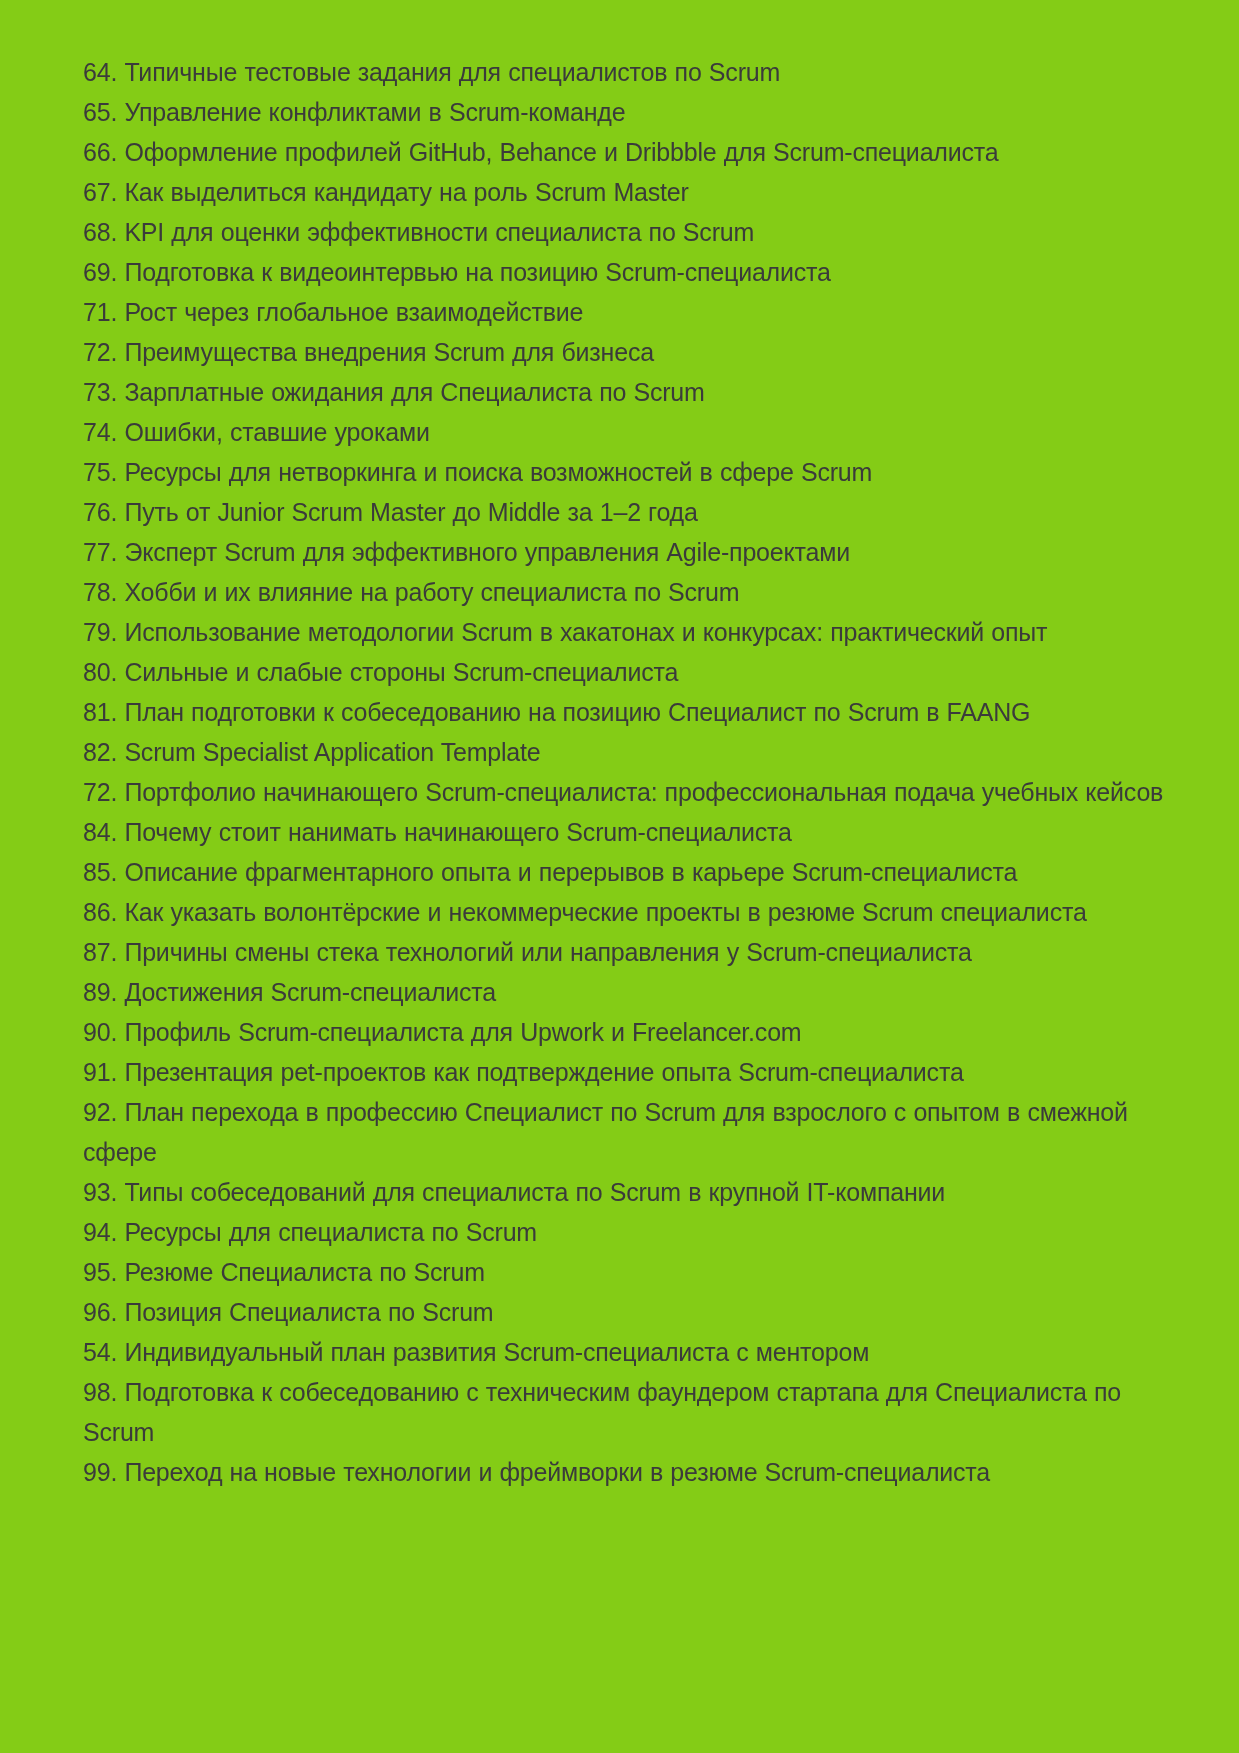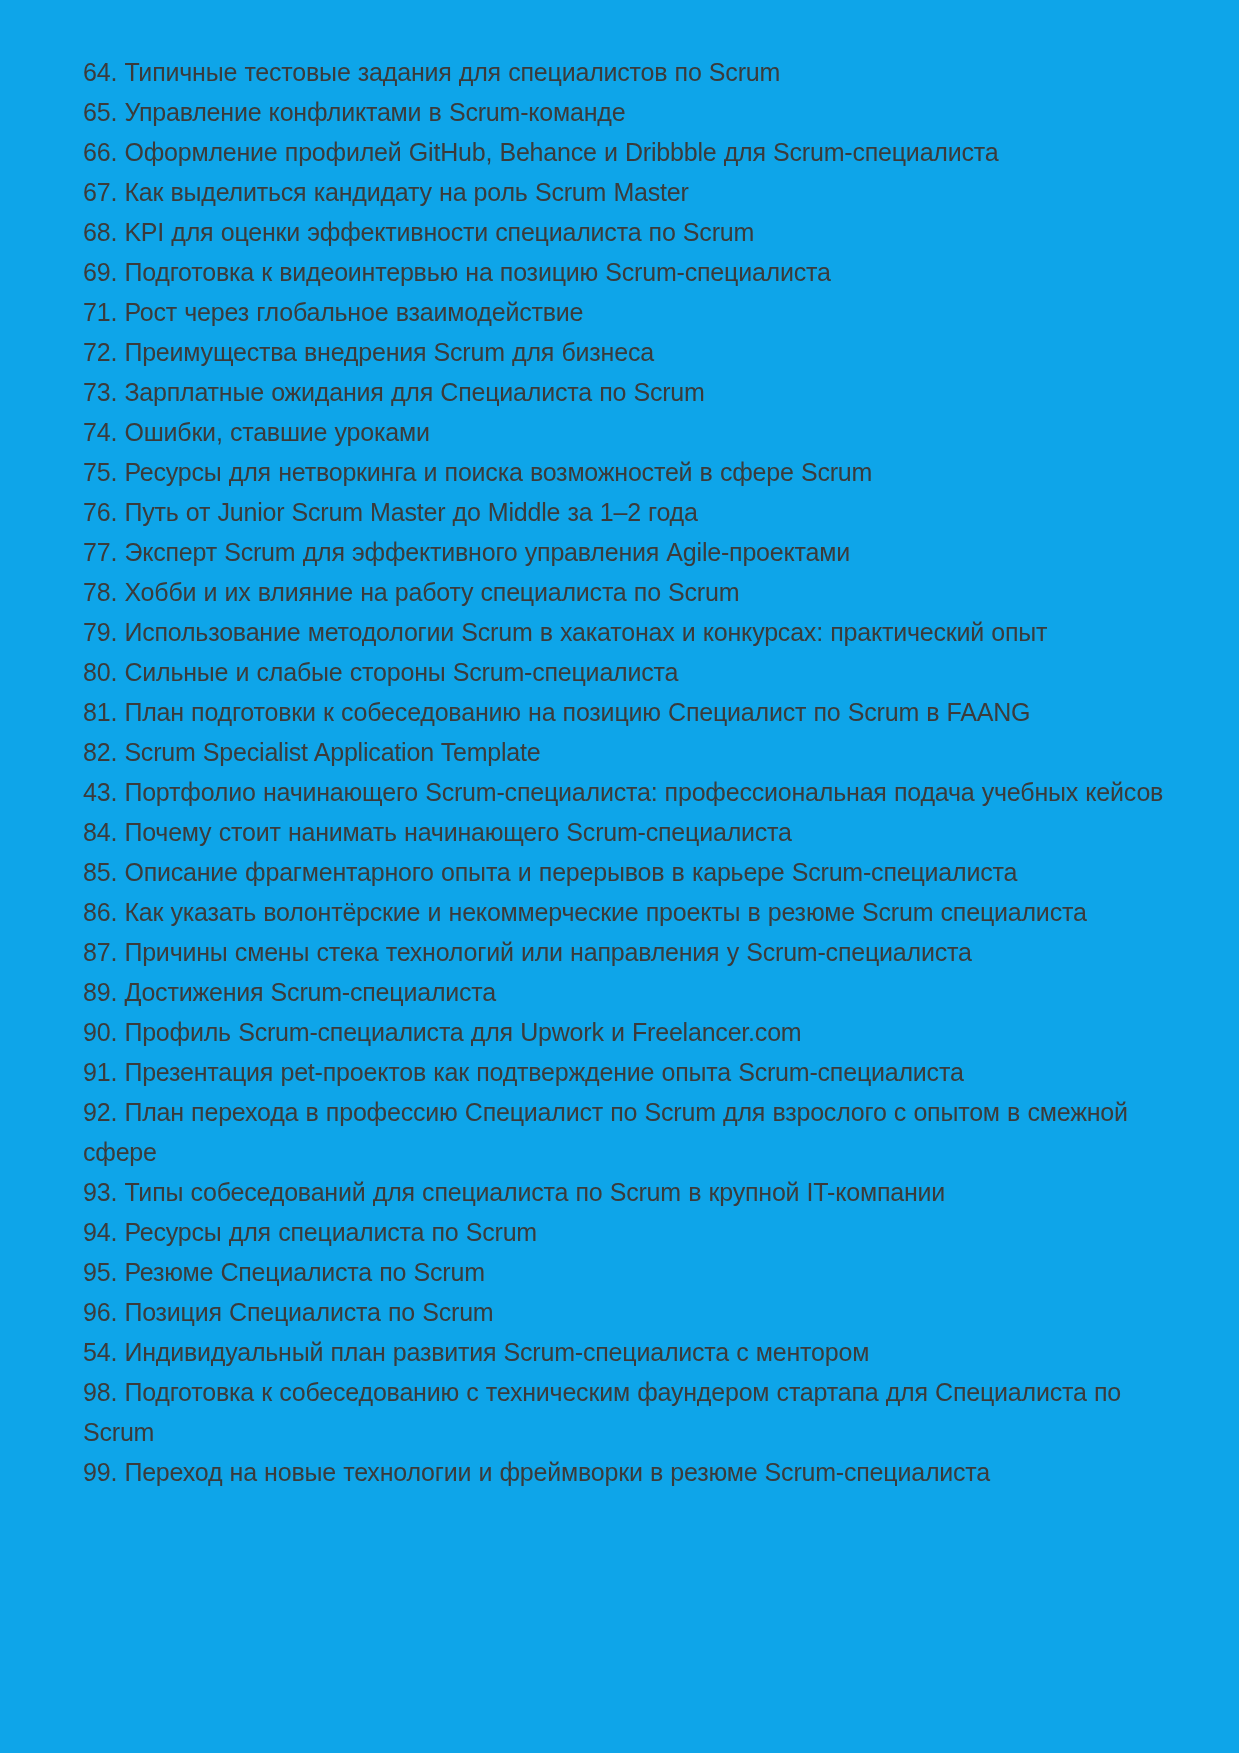--- a/index.html
+++ b/index.html
@@ -10,21 +10,21 @@
   body {
     width: 1239px;
     height: 1753px;
     overflow: hidden;
   }
   .page {
     box-sizing: border-box;
     width: 1239px;
     height: 1753px;
     padding: 52px 70px 0 83px;
-    background: #0ea5e9;
+    background: #84cc16;
     font-family: "Liberation Sans", sans-serif;
     color: #3b3b3b;
   }
   .list {
     width: 100%;
   }
   .list-item {
     margin: 0;
     padding: 0;
     font-size: 25px;
@@ -50,21 +50,21 @@
       <p class="list-item">73. Зарплатные ожидания для Специалиста по Scrum</p>
       <p class="list-item">74. Ошибки, ставшие уроками</p>
       <p class="list-item">75. Ресурсы для нетворкинга и поиска возможностей в сфере Scrum</p>
       <p class="list-item">76. Путь от Junior Scrum Master до Middle за 1–2 года</p>
       <p class="list-item">77. Эксперт Scrum для эффективного управления Agile-проектами</p>
       <p class="list-item">78. Хобби и их влияние на работу специалиста по Scrum</p>
       <p class="list-item">79. Использование методологии Scrum в хакатонах и конкурсах: практический опыт</p>
       <p class="list-item">80. Сильные и слабые стороны Scrum-специалиста</p>
       <p class="list-item">81. План подготовки к собеседованию на позицию Специалист по Scrum в FAANG</p>
       <p class="list-item">82. Scrum Specialist Application Template</p>
-      <p class="list-item">43. Портфолио начинающего Scrum-специалиста: профессиональная подача учебных кейсов</p>
+      <p class="list-item">72. Портфолио начинающего Scrum-специалиста: профессиональная подача учебных кейсов</p>
       <p class="list-item">84. Почему стоит нанимать начинающего Scrum-специалиста</p>
       <p class="list-item">85. Описание фрагментарного опыта и перерывов в карьере Scrum-специалиста</p>
       <p class="list-item">86. Как указать волонтёрские и некоммерческие проекты в резюме Scrum специалиста</p>
       <p class="list-item">87. Причины смены стека технологий или направления у Scrum-специалиста</p>
       <p class="list-item">89. Достижения Scrum-специалиста</p>
       <p class="list-item">90. Профиль Scrum-специалиста для Upwork и Freelancer.com</p>
       <p class="list-item">91. Презентация pet-проектов как подтверждение опыта Scrum-специалиста</p>
       <p class="list-item">92. План перехода в профессию Специалист по Scrum для взрослого с опытом в смежной сфере</p>
       <p class="list-item">93. Типы собеседований для специалиста по Scrum в крупной IT-компании</p>
       <p class="list-item">94. Ресурсы для специалиста по Scrum</p>

